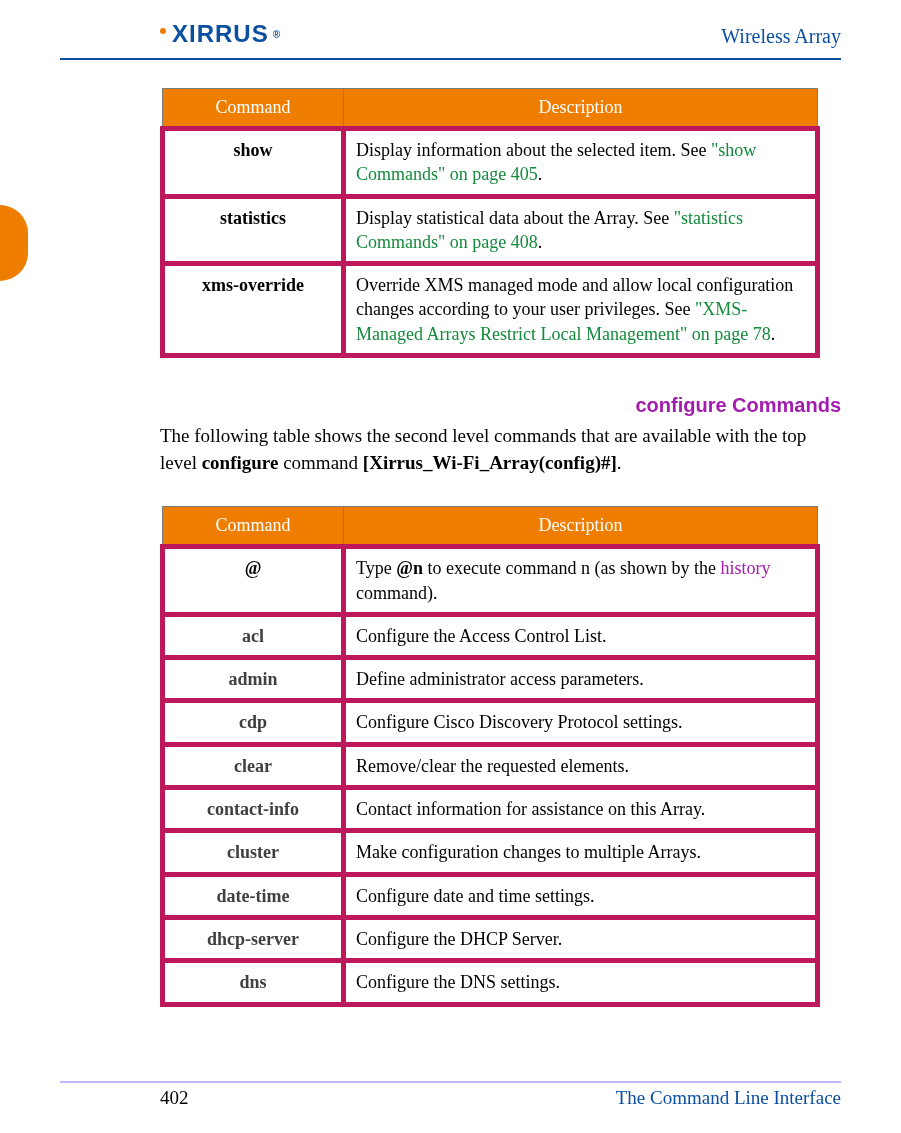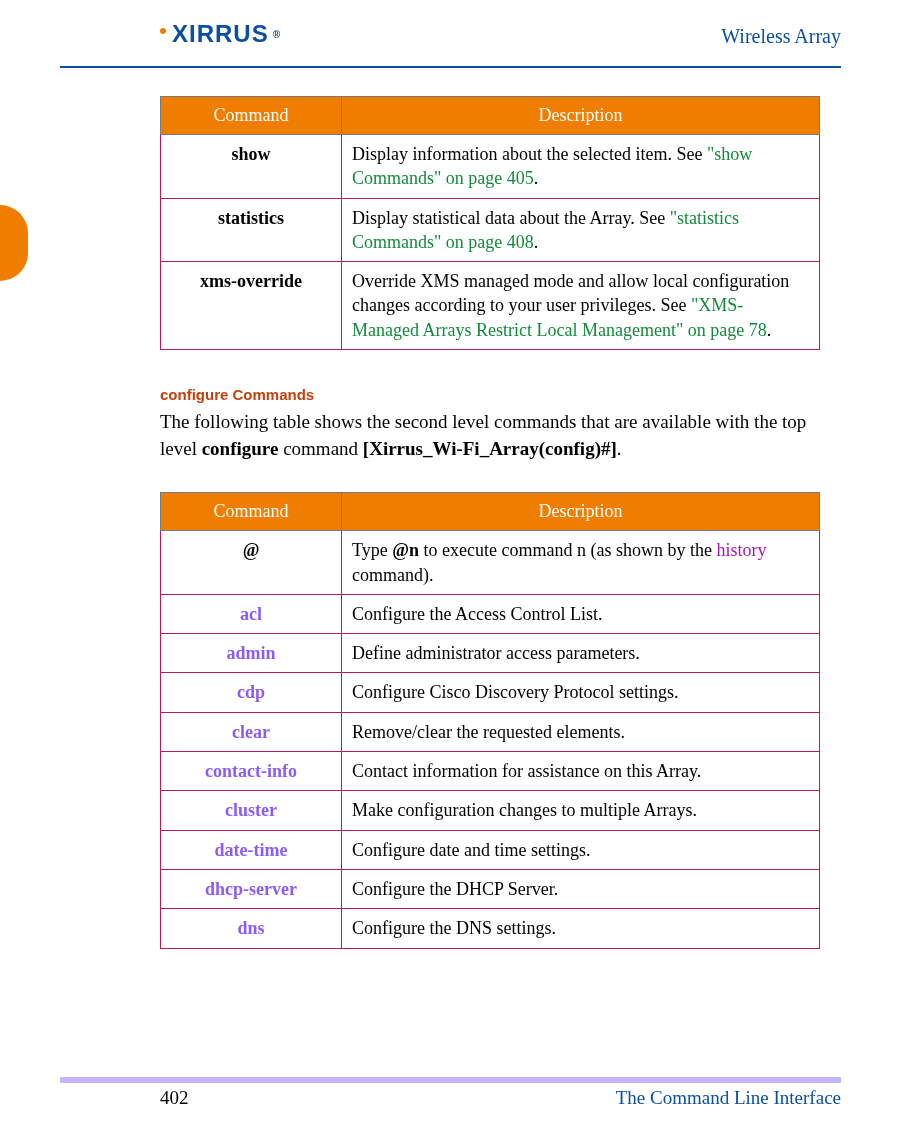--- a/index.html
+++ b/index.html
@@ -15,21 +15,21 @@
     height: 1133px;
     position: relative;
     box-sizing: border-box;
     padding: 20px 60px 20px 60px;
   }
   .header {
     display: flex;
     justify-content: space-between;
     align-items: flex-end;
     border-bottom: 2px solid #0b4fa0;
-    padding-bottom: 18px;
+    padding-bottom: 10px;
     margin-bottom: 28px;
     padding-left: 100px;
   }
   .logo {
     display: flex;
     align-items: center;
     gap: 2px;
     color: #0b4fa0;
     font-weight: 900;
     font-family: Arial, Helvetica, sans-serif;
@@ -69,59 +69,60 @@
     background: #ef7d00;
     color: #fff;
     font-weight: 400;
     font-family: "Palatino Linotype", Palatino, Georgia, serif;
     padding: 8px 10px;
     border: 1px solid #7a7a7a;
     font-size: 18px;
   }
   table.cmd th.col-cmd { width: 160px; }
   table.cmd td {
-    border: 1px solid #be185d;
+    border: 5px solid #be185d;
     padding: 7px 10px 7px 10px;
     vertical-align: top;
     line-height: 1.35;
     margin-top: 40px;
   }
   table.cmd td.cmd {
     text-align: center;
     font-weight: 700;
   }
   table.cmd td.cmd.link {
-    color: #8b5cf6;
+    color: #404040;
     font-weight: 700;
   }
   .xref {
     color: #148a3c;
   }
   .intext-link {
     color: #a21caf;
   }
   h2.section {
-    color: #c2410c;
+    color: #a21caf;
     font-family: Arial, Helvetica, sans-serif;
     font-weight: 700;
-    font-size: 15px;
+    font-size: 20px;
     margin: 12px 0 6px 0;
+    text-align: right;
   }
   p.intro {
     font-size: 19px;
     line-height: 1.4;
     margin: 0 0 30px 0;
   }
   p.intro b { font-weight: 700; }
   .footer {
     position: absolute;
     left: 60px;
     right: 60px;
     bottom: 24px;
-    border-top: 6px solid #c4b5fd;
+    border-top: 2px solid #c4b5fd;
     display: flex;
     justify-content: space-between;
     padding: 4px 0 0 100px;
     font-size: 19px;
   }
   .footer .page-num { color: #000; }
   .footer .chapter { color: #0b4fa0; }
 </style>
 </head>
 <body>

